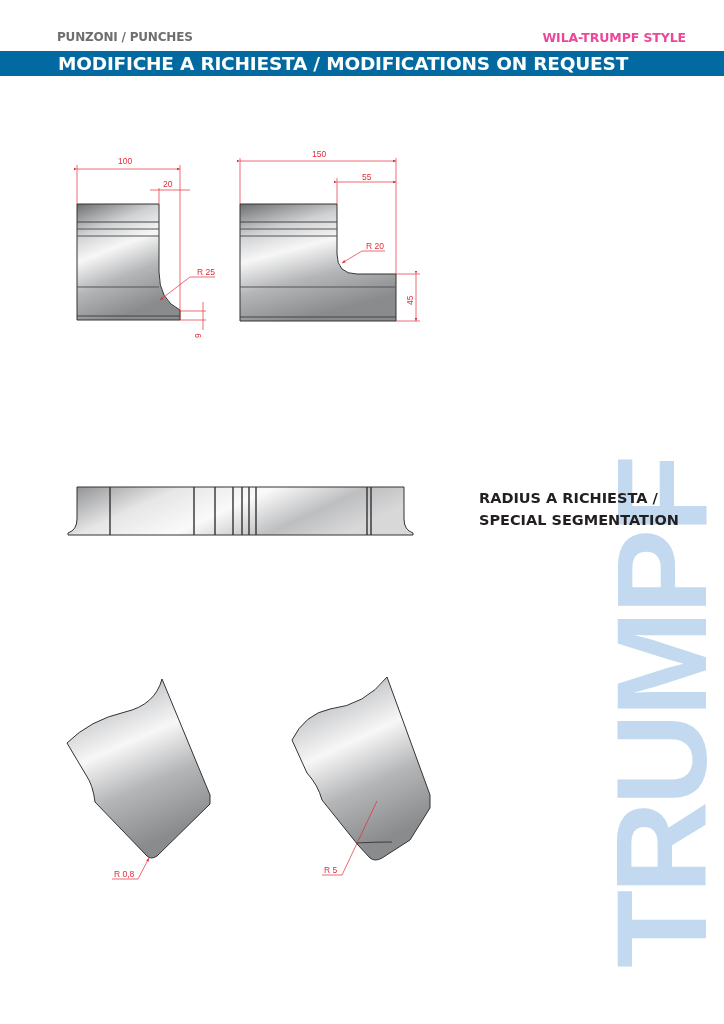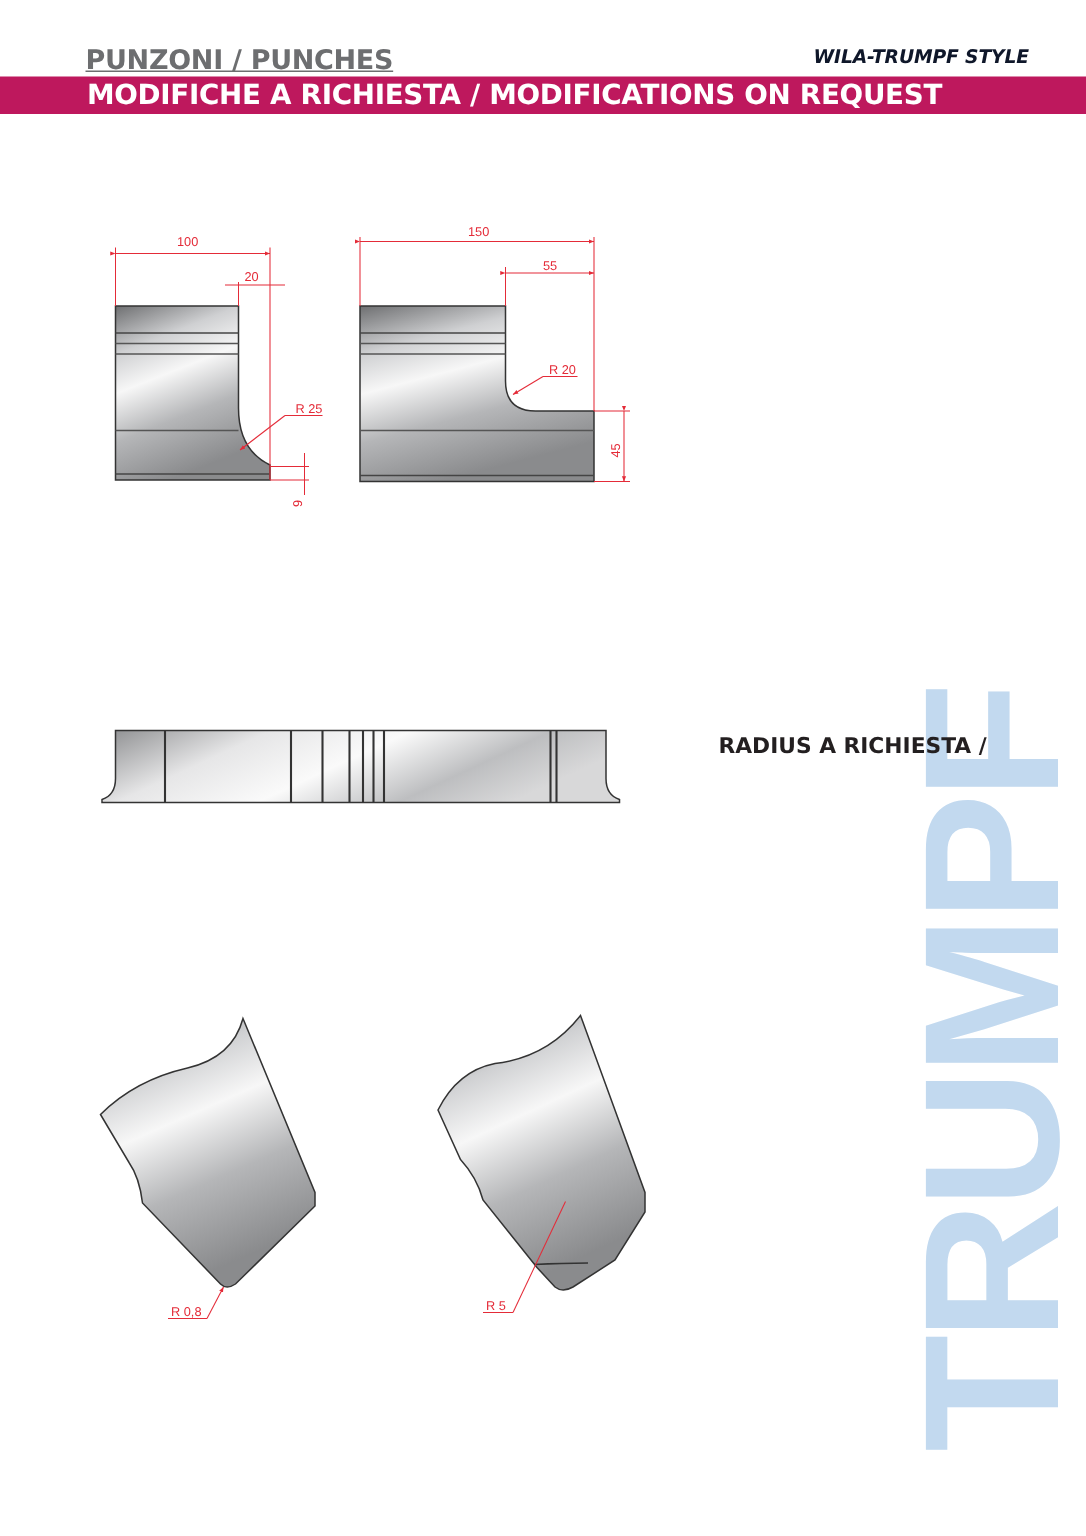--- a/index.html
+++ b/index.html
@@ -1,19 +1,19 @@
 <!DOCTYPE html>
 <html><head>
 <meta charset="utf-8">
 <style>
   html, body { margin: 0; padding: 0; background: #ffffff; }
   body { width: 724px; height: 1024px; position: relative; overflow: hidden; font-family: "DejaVu Sans", sans-serif; }
-  .top-left { position: absolute; left: 57px; top: 30px; font-size: 18px; font-weight: bold; color: #6d6e70; letter-spacing: -0.2px; text-decoration: underline; }
-  .top-right { position: absolute; right: 38px; top: 30px; font-size: 12.5px; font-weight: bold; color: #0f172a; letter-spacing: -0.1px; font-style: italic; }
-  .banner { position: absolute; left: 0; top: 51px; width: 724px; height: 25px; background: #be185d; color: #fff; font-size: 18.5px; font-weight: bold; line-height: 26px; letter-spacing: -0.2px; }
+  .top-left { position: absolute; left: 57px; top: 30px; font-size: 12px; font-weight: bold; color: #6d6e70; letter-spacing: -0.2px; }
+  .top-right { position: absolute; right: 38px; top: 30px; font-size: 12.5px; font-weight: bold; color: #ec4899; letter-spacing: -0.1px; }
+  .banner { position: absolute; left: 0; top: 51px; width: 724px; height: 25px; background: #0369a1; color: #fff; font-size: 18.5px; font-weight: bold; line-height: 26px; letter-spacing: -0.2px; }
   .banner span { position: absolute; left: 58px; }
   .watermark { position: absolute; left: 612px; top: 528px; width: 440px; height: 100px; transform-origin: 0 0; transform: rotate(-90deg) translate(-440px, 0); font-family: "Liberation Sans", sans-serif; font-weight: bold; font-size: 128px; color: #c2d9ef; line-height: 100px; letter-spacing: -4px; white-space: nowrap; }
   .label { position: absolute; left: 479px; font-size: 14.5px; font-weight: bold; color: #231f20; line-height: 22px; letter-spacing: 0; }
   svg.fig { position: absolute; left: 0; top: 0; }
   .dim { font-family: "Liberation Sans", sans-serif; font-size: 8.5px; fill: #e42b38; }
 </style>
 </head>
 <body>
 
 <div class="top-left">PUNZONI / PUNCHES</div>
@@ -127,15 +127,16 @@
       <line x1="322" y1="875" x2="342" y2="875"></line>
     </g>
     <text class="dim" x="324" y="873">R 5</text>
   </g>
 </svg>
 
 <div class="label" style="top:277px;">
 </div>
 <div class="label" style="top:487px;">
   <div>RADIUS A RICHIESTA /</div>
+  <div>SPECIAL SEGMENTATION</div>
 </div>
 <div class="label" style="top:758px;">
 </div>
 
 </body></html>

